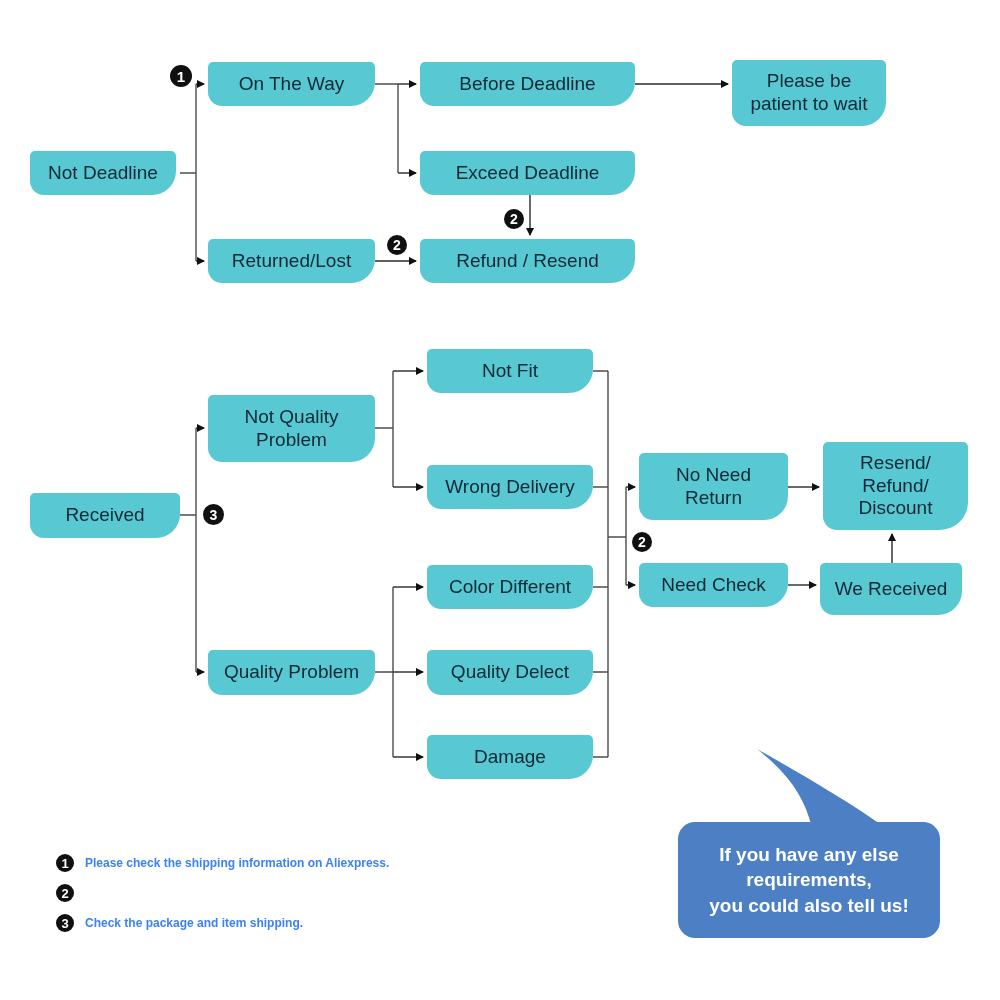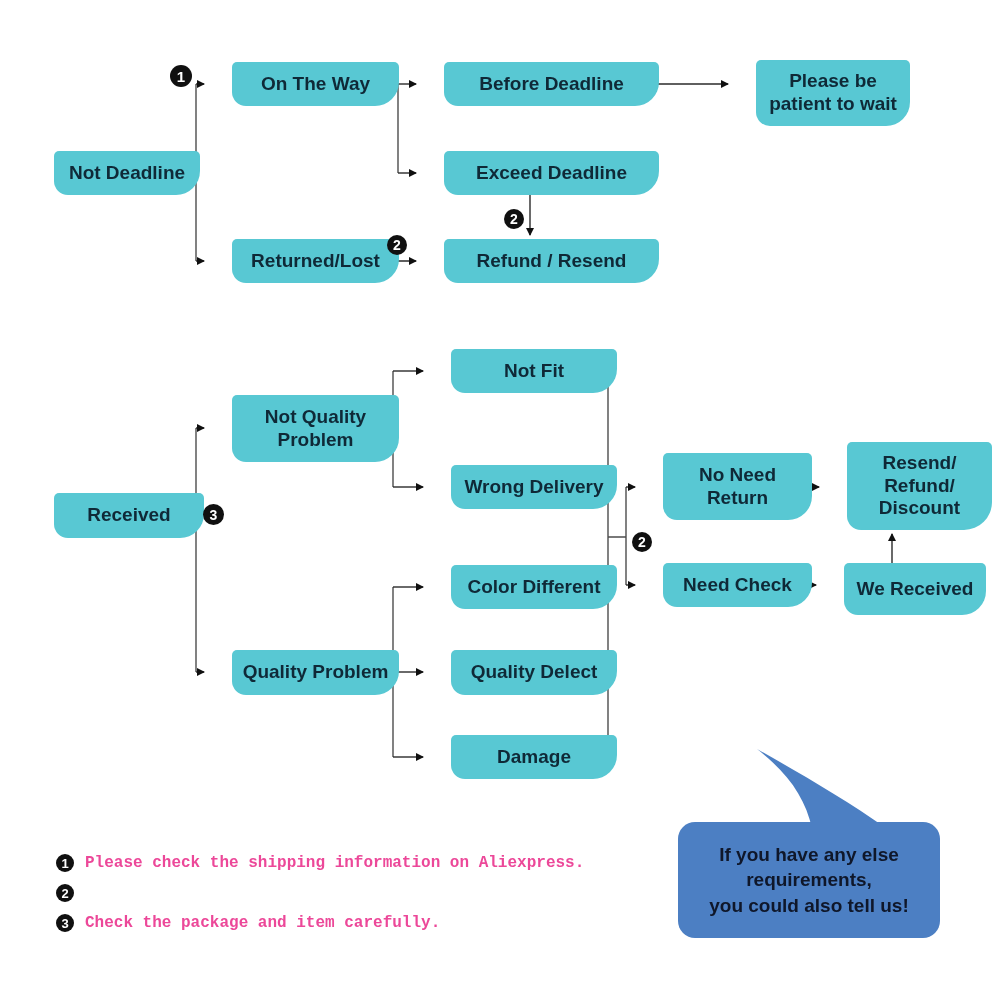--- a/index.html
+++ b/index.html
@@ -9,27 +9,26 @@
     background:#ffffff;
     font-family:"Liberation Sans",sans-serif;
     overflow:hidden;
   }
   #wires{position:absolute;left:0;top:0;width:1000px;height:1000px;}
   .node{
     position:absolute;
     display:flex;align-items:center;justify-content:center;
     background:#58c8d3;
     color:#0f2937;
-    font-weight:bold;
+    font-weight:normal;
     font-size:19px;
     line-height:1.2;
     text-align:center;
     white-space:pre-line;
     border-radius:5px 5px 24px 14px;
-    margin-left:24px;
   }
   .nmark{
     position:absolute;
     background:#101010;color:#ffffff;
     border-radius:50%;
     display:flex;align-items:center;justify-content:center;
     font-weight:bold;
   }
   .legend{position:absolute;left:56px;top:852px;}
   .legend-row{
@@ -37,28 +36,28 @@
     height:22px;margin-bottom:8px;
   }
   .lmark{
     flex:0 0 auto;
     width:18px;height:18px;
     background:#101010;color:#ffffff;border-radius:50%;
     display:flex;align-items:center;justify-content:center;
     font-size:13px;font-weight:bold;
   }
   .ltext{
-    color:#ec4899;font-size:16px;font-weight:bold;white-space:nowrap;font-family:Liberation Mono, monospace;
+    color:#3b82f6;font-size:12px;font-weight:bold;white-space:nowrap;
   }
   .bubble{
     position:absolute;left:678px;top:822px;width:262px;height:116px;
     background:#4c7fc3;
     border-radius:17px;
     display:flex;align-items:center;justify-content:center;
-    color:#0f172a;font-size:19px;font-weight:bold;line-height:1.35;
+    color:#ffffff;font-size:19px;font-weight:bold;line-height:1.35;
     text-align:center;white-space:pre-line;
   }
 </style>
 </head>
 <body>
 
 <div id="stage">
 
   <svg id="wires" viewBox="0 0 1000 1000" xmlns="http://www.w3.org/2000/svg">
     <defs>
@@ -134,21 +133,21 @@
   <div class="legend">
     <div class="legend-row">
       <span class="lmark">1</span>
       <span class="ltext">Please check the shipping information on Aliexpress.</span>
     </div>
     <div class="legend-row">
       <span class="lmark">2</span>
     </div>
     <div class="legend-row">
       <span class="lmark">3</span>
-      <span class="ltext">Check the package and item carefully.</span>
+      <span class="ltext">Check the package and item shipping.</span>
     </div>
   </div>
 
   <div class="bubble">If you have any else
 requirements,
 you could also tell us!</div>
 
 </div>
 
 </body></html>

